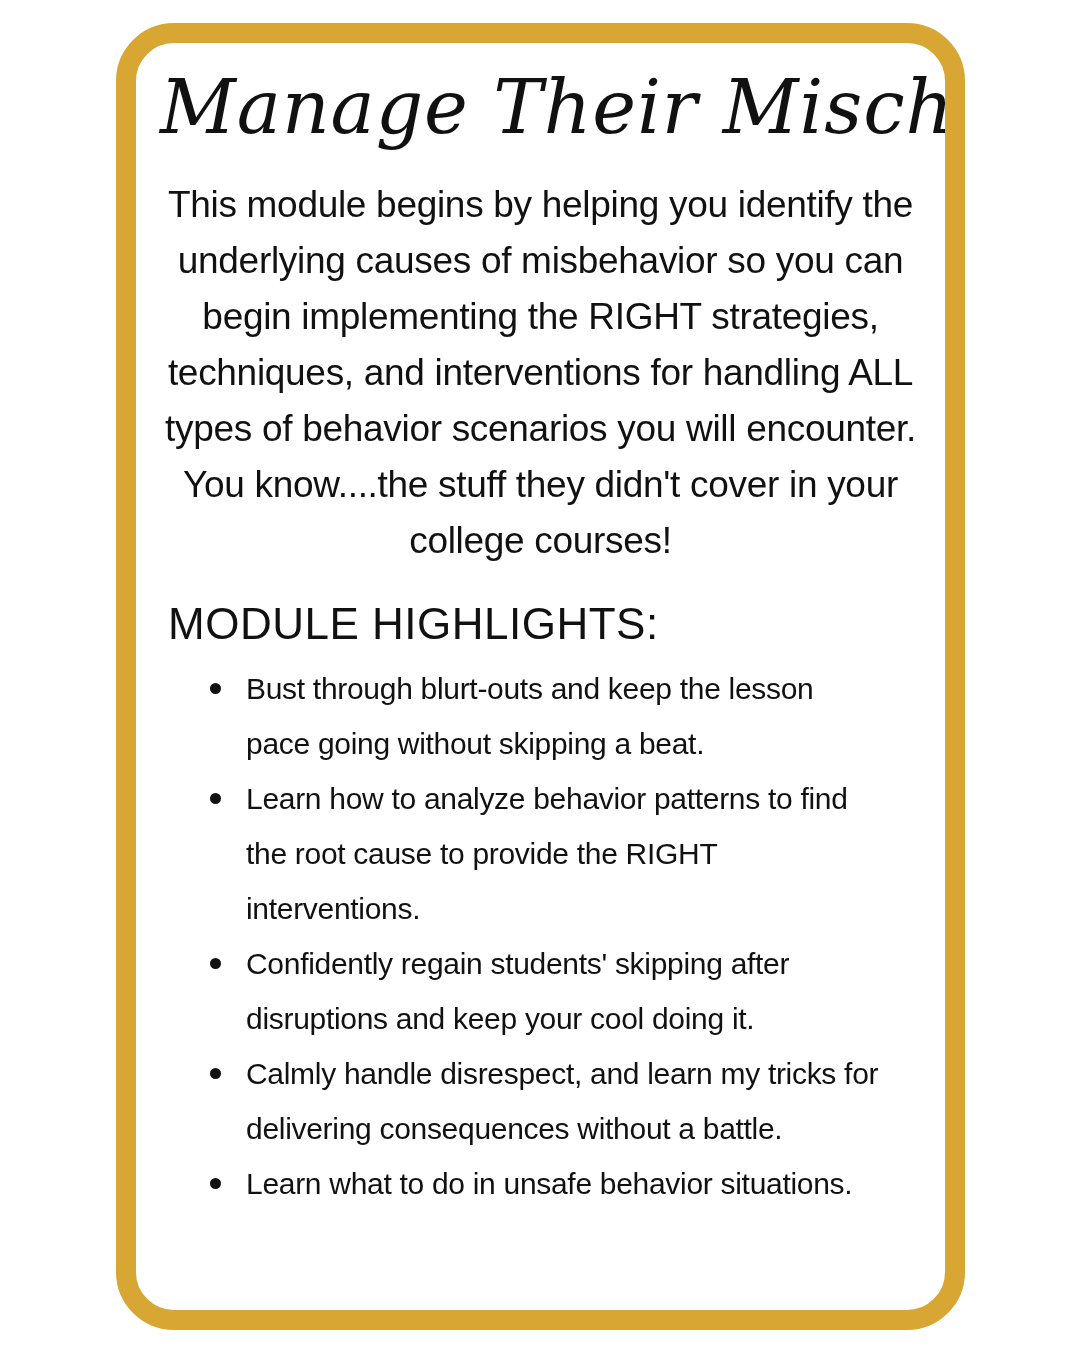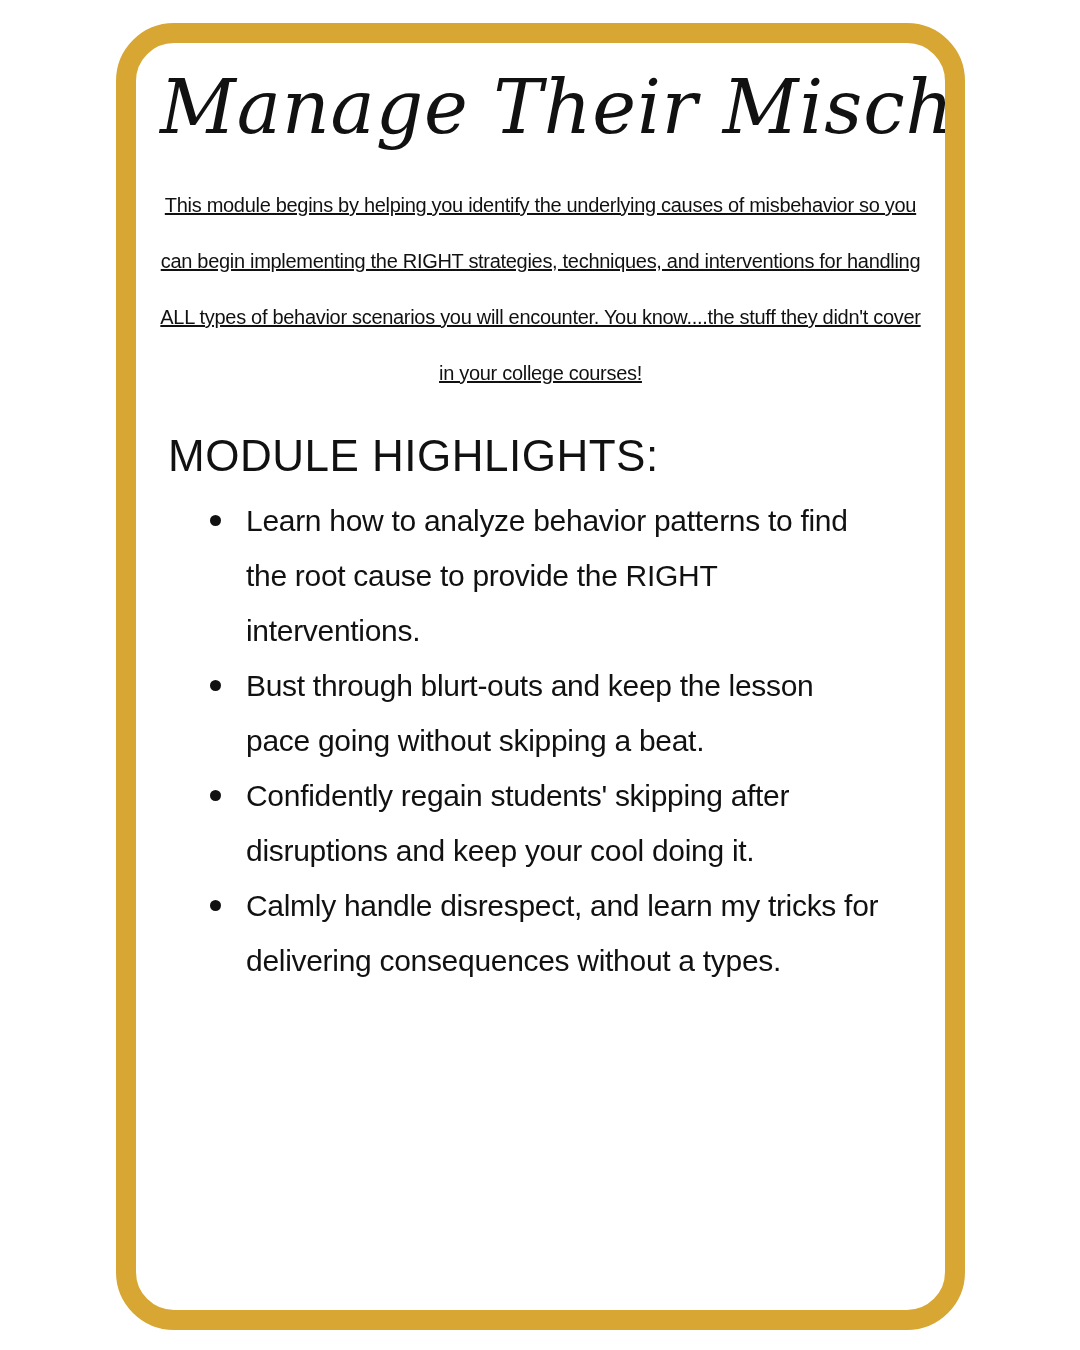--- a/index.html
+++ b/index.html
@@ -44,24 +44,23 @@
     font-weight: 500;
     font-size: 74px;
     letter-spacing: 1px;
     line-height: 1;
     white-space: nowrap;
   }
   .intro {
     width: 780px;
     margin: 16px auto 0 auto;
     text-align: center;
-    font-size: 20px;
+    font-size: 37px;
     line-height: 56px;
     letter-spacing: -0.3px;
-    text-decoration: underline;
   }
   .highlights-heading {
     margin: 30px 0 8px 32px;
     font-size: 44px;
     font-weight: 500;
     letter-spacing: 0.5px;
     line-height: 50px;
   }
   .highlights {
     list-style: none;
@@ -93,30 +92,34 @@
 
     <h1 class="title">Manage Their Mischief</h1>
 
     <p class="intro">This module begins by helping you identify the underlying causes of misbehavior so you can begin implementing the RIGHT strategies, techniques, and interventions for handling ALL types of behavior scenarios you will encounter. You know....the stuff they didn't cover in your college courses!</p>
 
     <h2 class="highlights-heading">MODULE HIGHLIGHTS:</h2>
 
     <ul class="highlights">
       <li>
         <span class="bullet-dot"></span>
-        <span>Learn how to analyze behavior patterns to find the root cause to provide the RIGHT interventions.</span>
+        <span>Bust through blurt-outs and keep the lesson pace going without skipping a beat.</span>
       </li>
       <li>
         <span class="bullet-dot"></span>
-        <span>Bust through blurt-outs and keep the lesson pace going without skipping a beat.</span>
+        <span>Learn how to analyze behavior patterns to find the root cause to provide the RIGHT interventions.</span>
       </li>
       <li>
         <span class="bullet-dot"></span>
         <span>Confidently regain students' skipping after disruptions and keep your cool doing it.</span>
       </li>
       <li>
         <span class="bullet-dot"></span>
-        <span>Calmly handle disrespect, and learn my tricks for delivering consequences without a types.</span>
+        <span>Calmly handle disrespect, and learn my tricks for delivering consequences without a battle.</span>
+      </li>
+      <li>
+        <span class="bullet-dot"></span>
+        <span>Learn what to do in unsafe behavior situations.</span>
       </li>
     </ul>
 
   </div>
 </div>
 
 </body></html>

